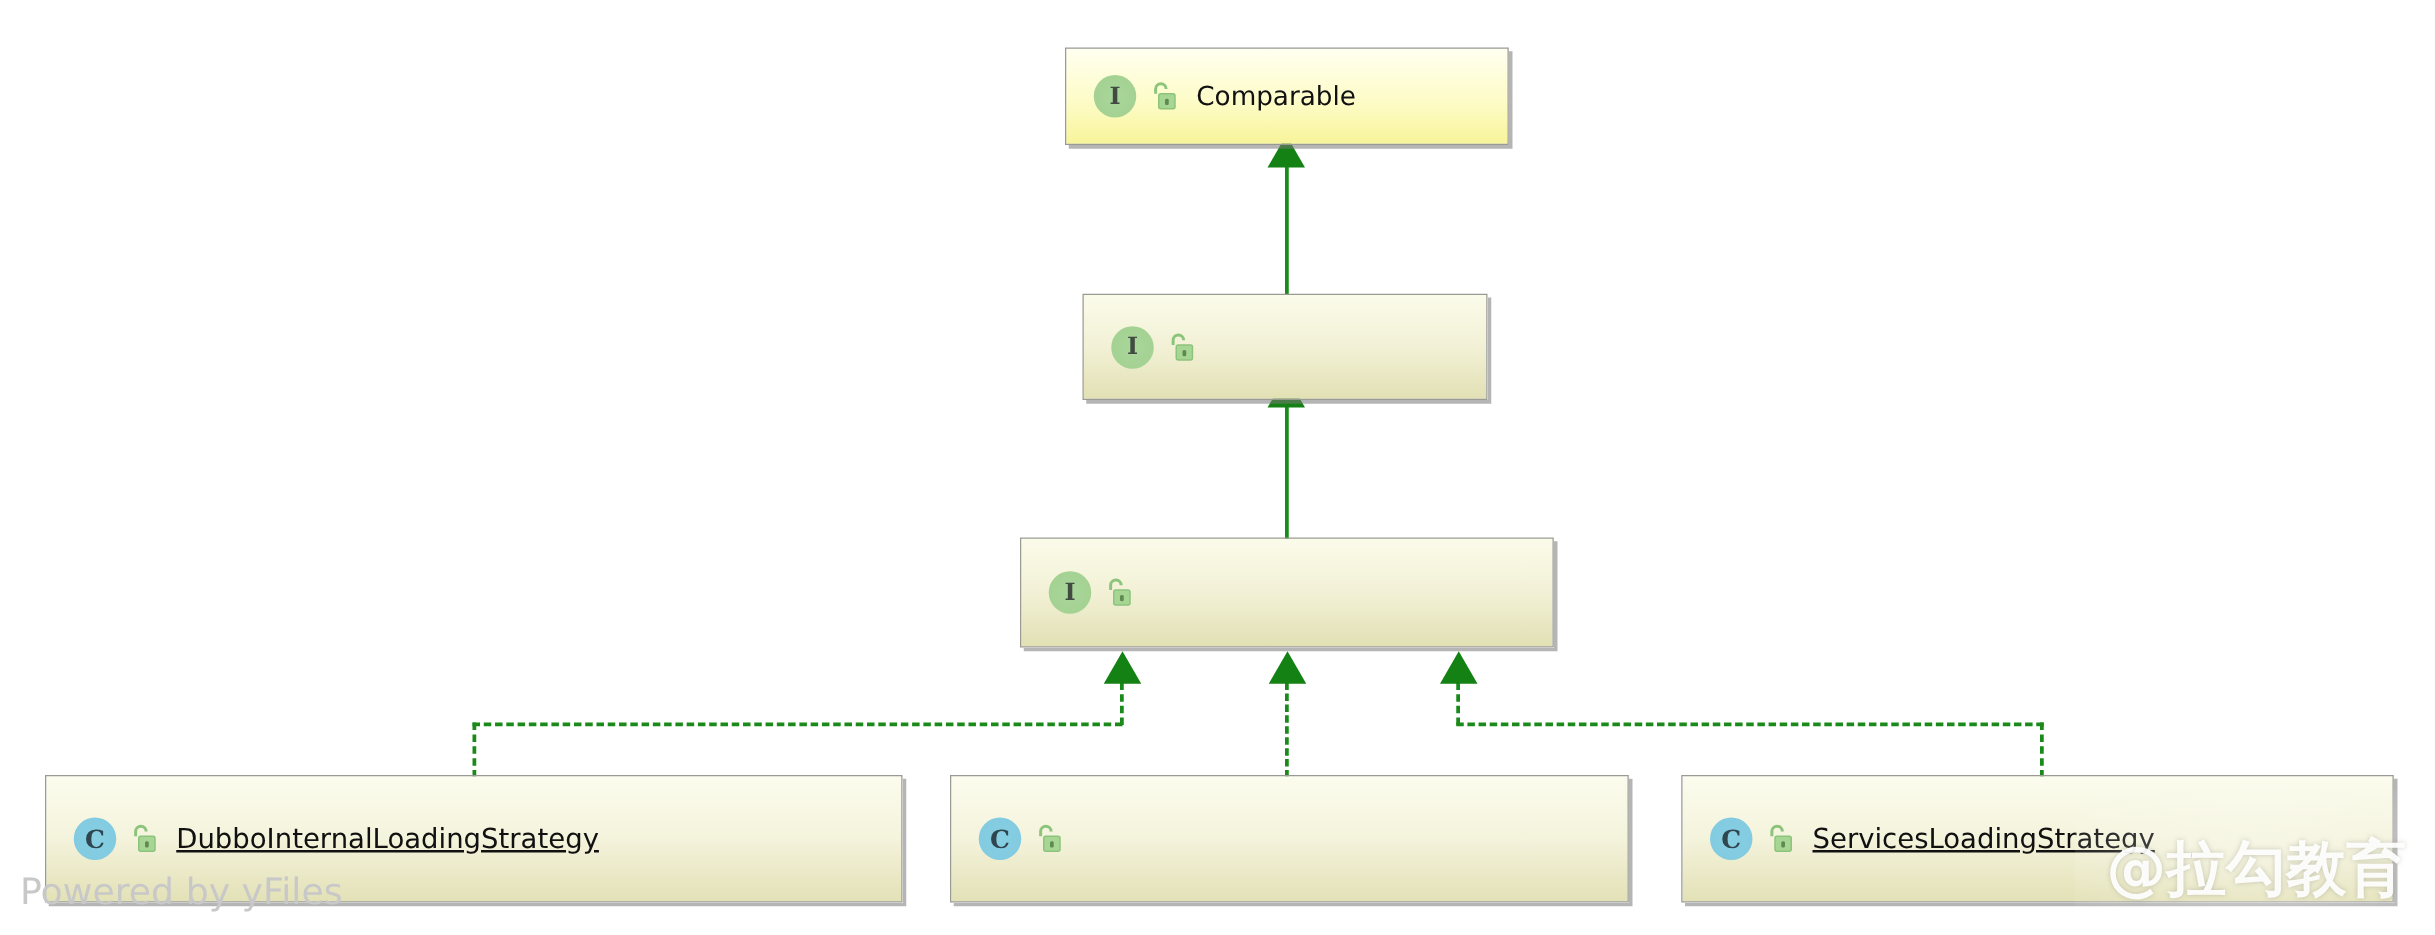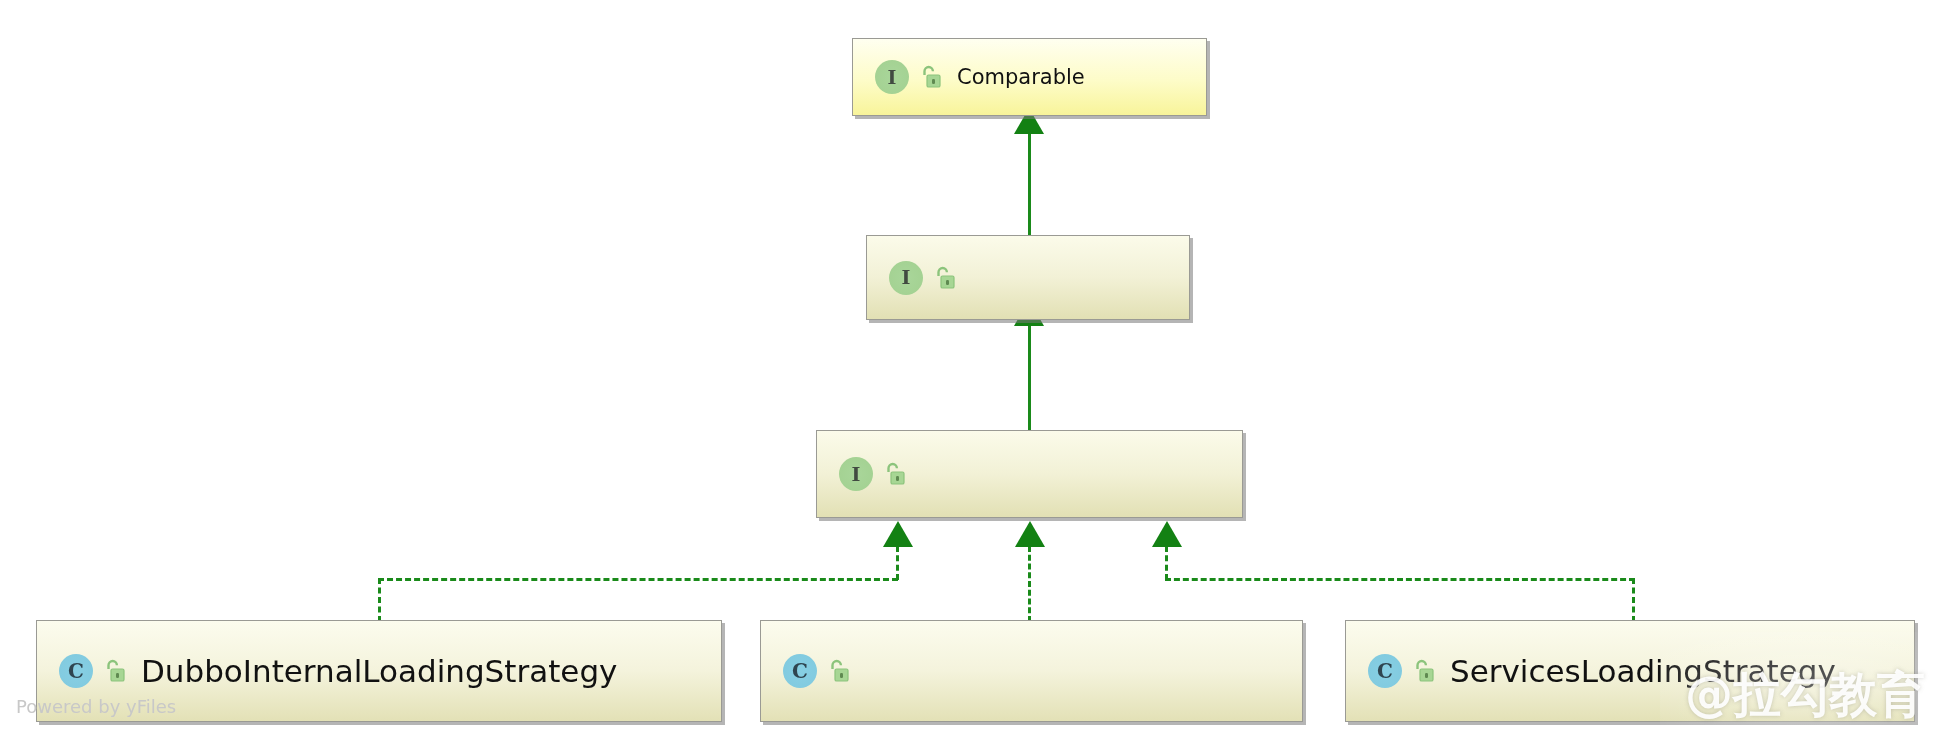--- a/index.html
+++ b/index.html
@@ -72,21 +72,21 @@
   }
 
   .node-label {
     margin-left: 16px;
     font-family: "DejaVu Sans", sans-serif;
     font-size: 21px;
     color: #111111;
     white-space: nowrap;
     letter-spacing: 0px;
   }
-  .node.small-label .node-label { font-size: 31px; }
+  .node.small-label .node-label { font-size: 22px; text-decoration: underline; }
 
   
   .edge-line {
     position: absolute;
     background: #1a8a1a;
   }
   .edge-line.v { width: 3px; }
 
   .edge-dash-v {
     position: absolute;
@@ -107,21 +107,21 @@
     border-right: 15px solid transparent;
     border-bottom: 26px solid #138113;
   }
 
   
   .yfiles-credit {
     position: absolute;
     left: 16px;
     top: 696px;
     font-family: "DejaVu Sans", sans-serif;
-    font-size: 18px;
+    font-size: 29px;
     color: #c8c8c8;
     white-space: nowrap;
   }
   .watermark {
     position: absolute;
     left: 1690px;
     top: 650px;
     width: 230px;
     height: 90px;
     display: flex;

